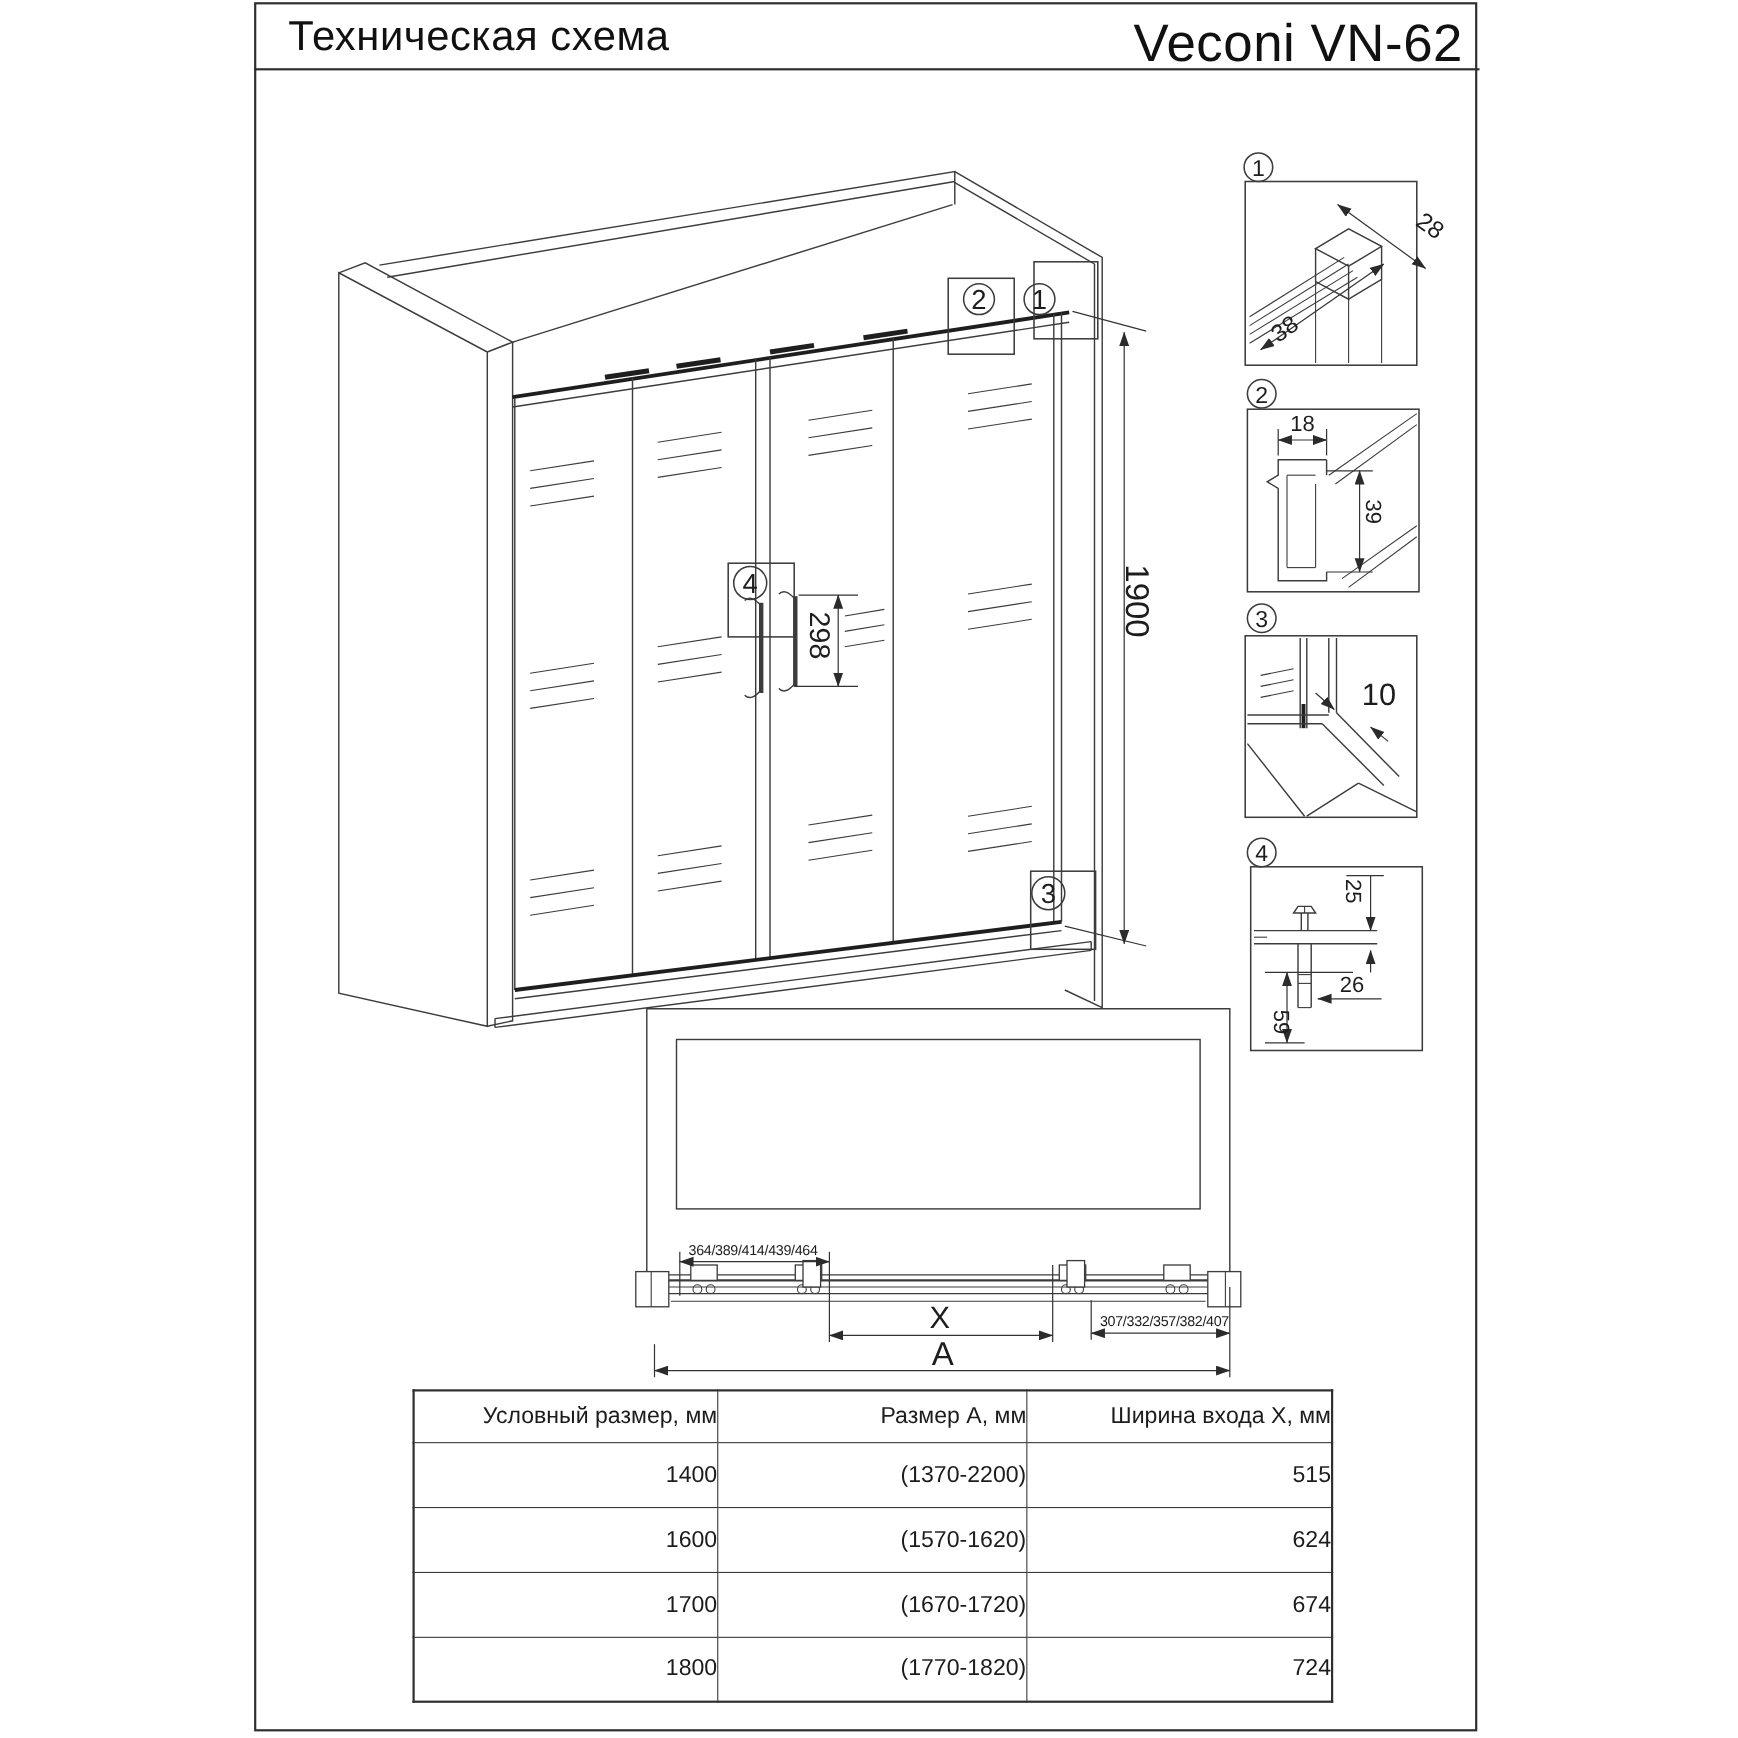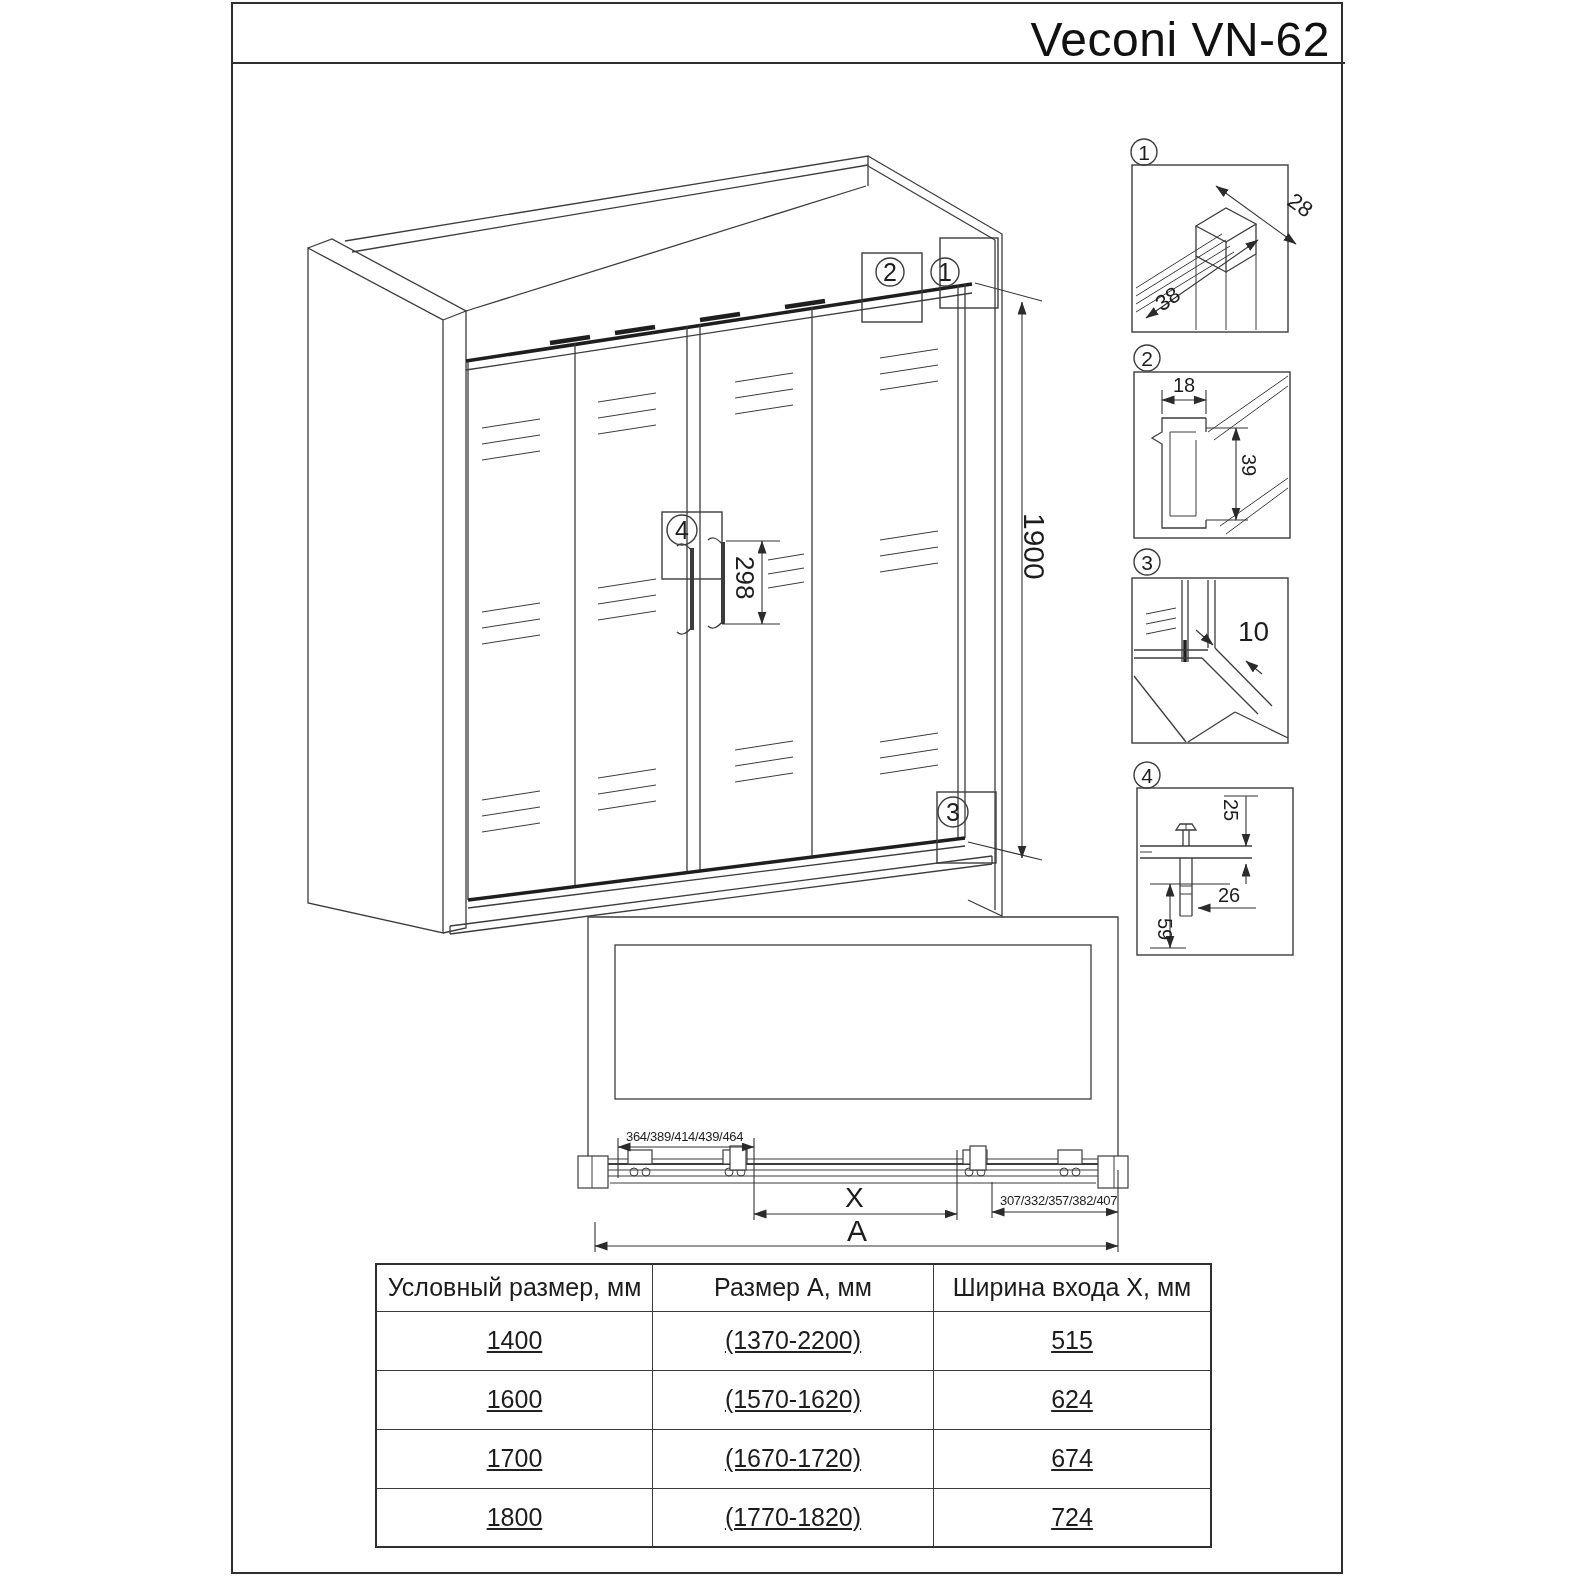--- a/index.html
+++ b/index.html
@@ -20,32 +20,33 @@
   svg .tk2{stroke:#1e1e1e;stroke-width:4.5;fill:none;}
   svg .bx{stroke:#3c3c3c;stroke-width:1.4;fill:none;}
   svg .dm{stroke:#333;stroke-width:1.1;fill:none;}
   svg .wf{fill:#ffffff;stroke:#3c3c3c;stroke-width:1.2;}
   svg text{font-family:"Liberation Sans",sans-serif;fill:#1d1d1d;}
   .t22{font-size:22px;} .t20{font-size:20px;} .t26{font-size:26px;}
   .t28{font-size:28px;} .t30{font-size:30px;} .t13{font-size:13px;letter-spacing:-.3px;}
   .tcall{font-size:25px;} .tlab{font-size:21px;}
   .size-table{position:absolute;left:375px;top:1263px;width:831px;height:285px;
       border-collapse:collapse;table-layout:fixed;}
-  .size-table th,.size-table td{border:1.5px solid #3a3a3a;text-align:center;
-      vertical-align:middle;font-weight:normal;font-size:25px;color:#1c1c1c;padding:0;}
+  .size-table th,.size-table td{border:1.5px solid #3a3a3a;text-align:right;
+      vertical-align:middle;font-weight:normal;font-size:21px;color:#1c1c1c;padding:0;}
   .size-table thead tr{height:47px;}
-  .size-table tbody tr{height:47px;text-decoration:underline;}
+  .size-table tbody tr{height:47px;}
   .size-table{border:2px solid #2f2f2f;}
 </style>
 </head>
 <body>
 
 <div class="page">
   <div class="frame"></div>
   <div class="titlebar-sep"></div>
+  <div class="title">Техническая схема</div>
   <div class="model">Veconi VN-62</div>
 
   <svg width="1580" height="1580" viewBox="0 0 1580 1580">
     <defs>
       <marker id="ae" markerUnits="userSpaceOnUse" markerWidth="14" markerHeight="10" refX="12.5" refY="4.5" orient="auto">
         <path d="M0,0 L13,4.5 L0,9 Z" fill="#2b2b2b"></path>
       </marker>
       <marker id="as" markerUnits="userSpaceOnUse" markerWidth="14" markerHeight="10" refX="12.5" refY="4.5" orient="auto-start-reverse">
         <path d="M0,0 L13,4.5 L0,9 Z" fill="#2b2b2b"></path>
       </marker>

